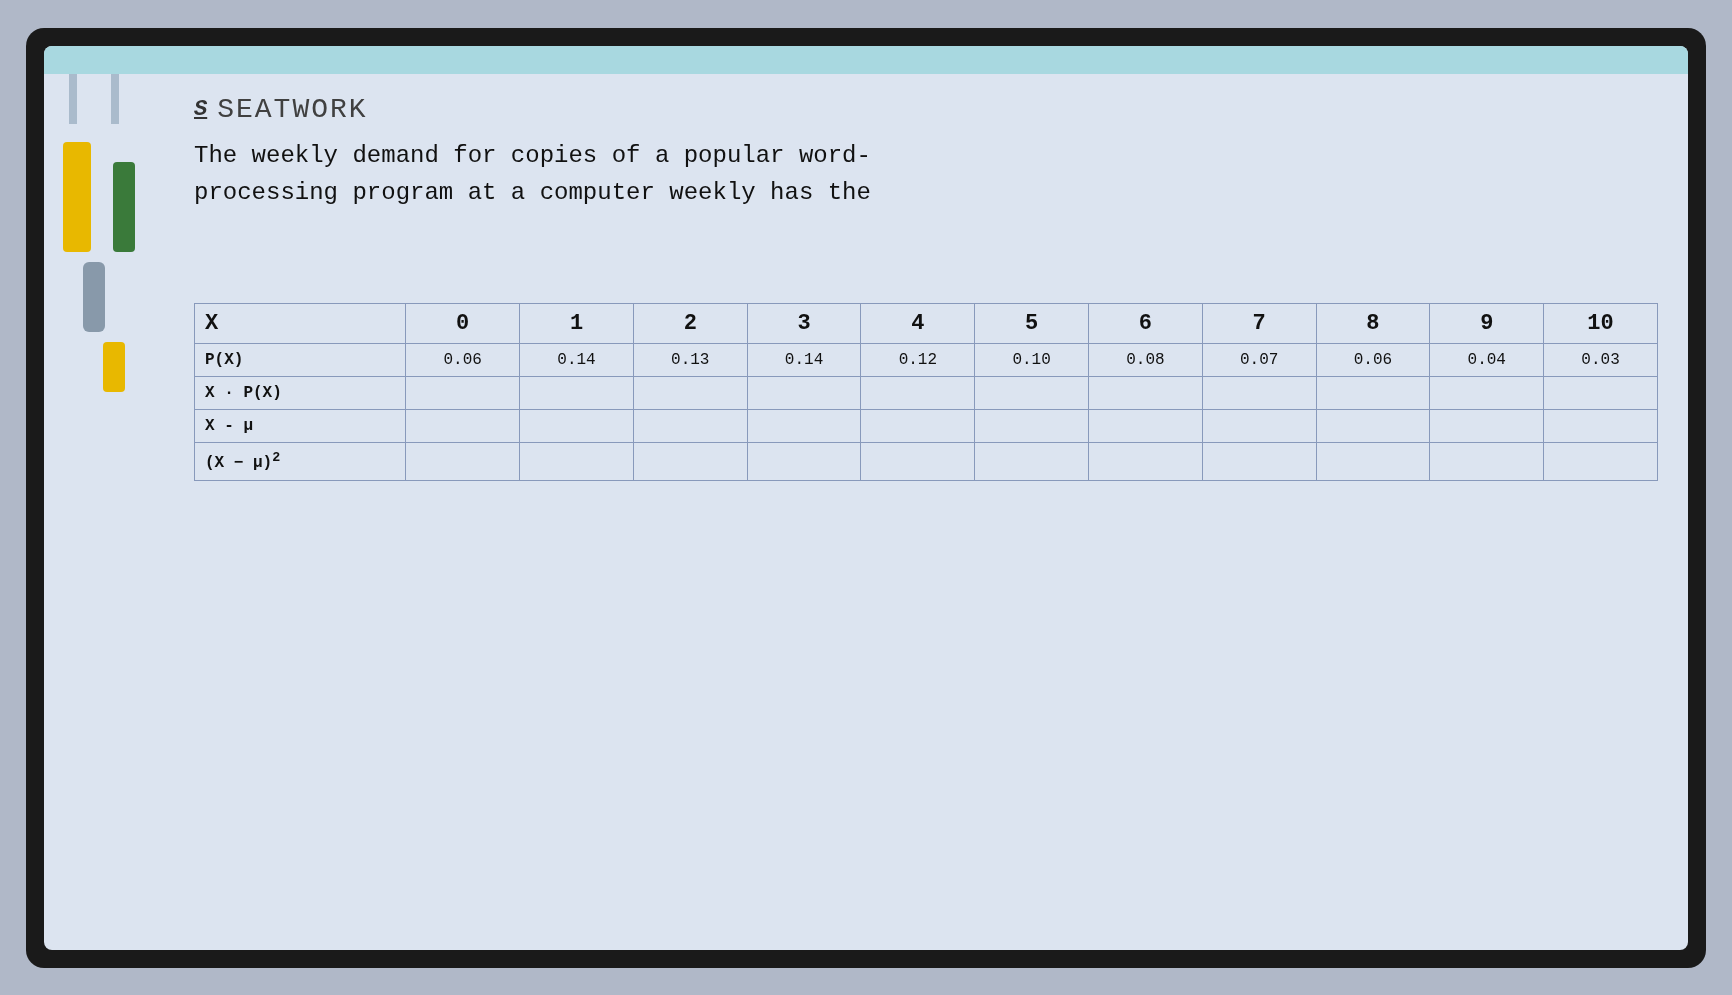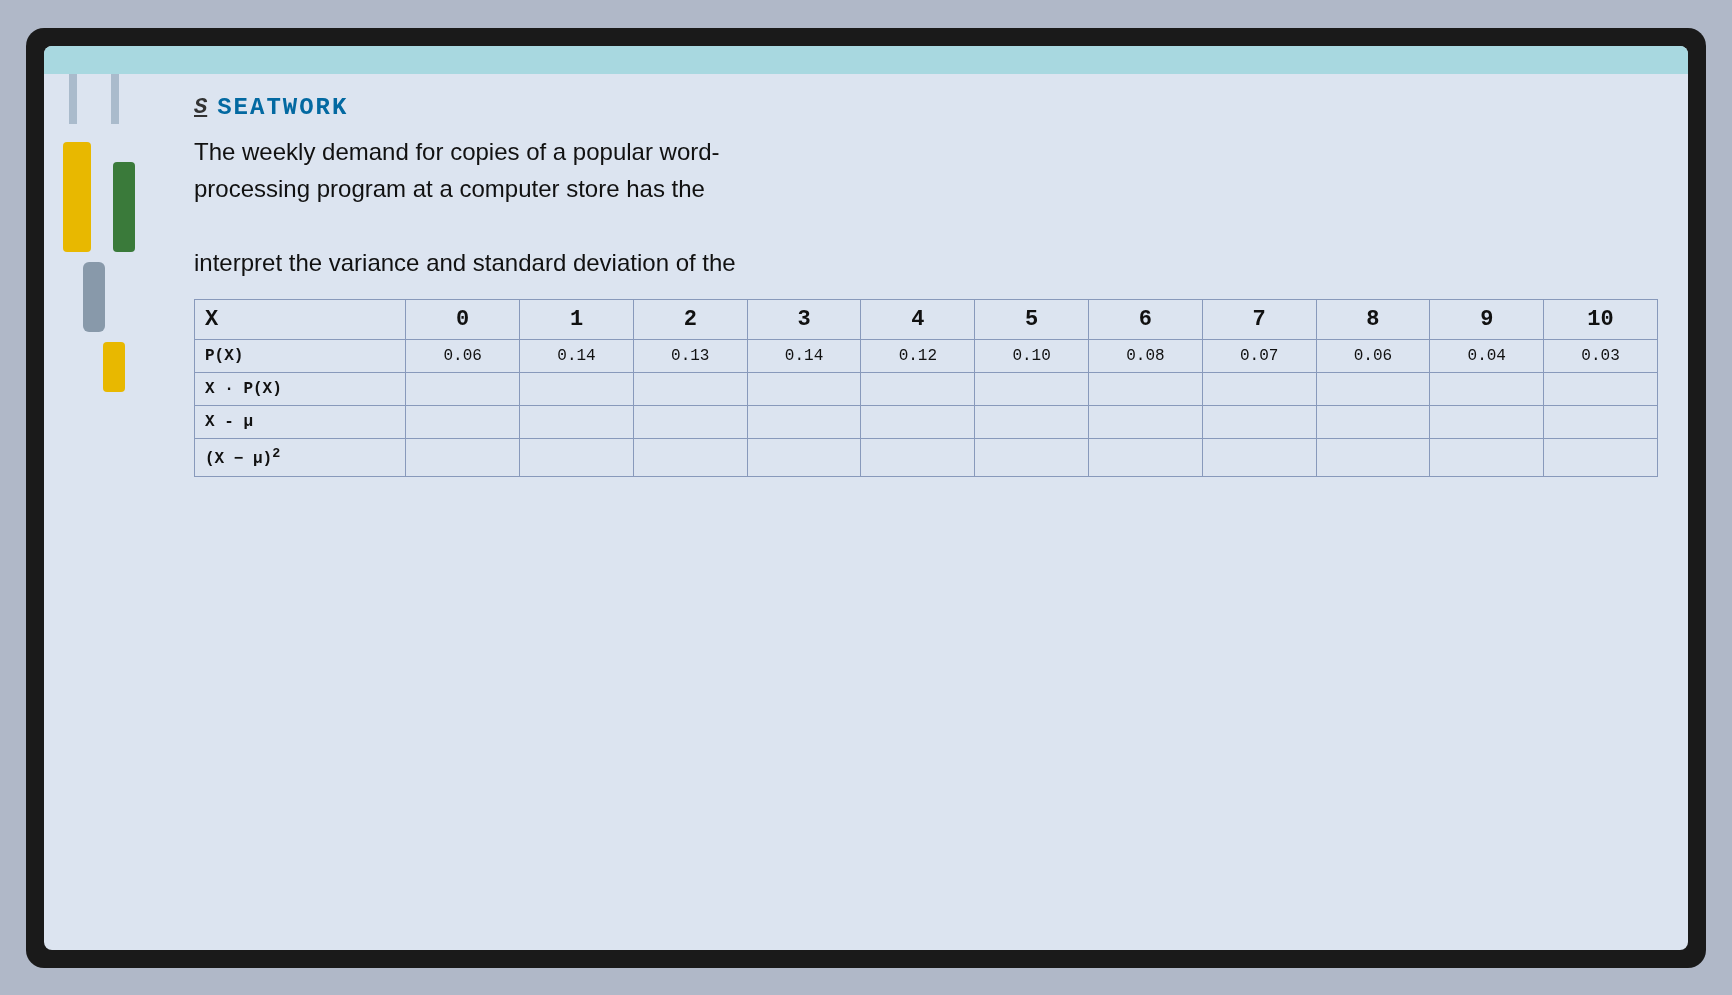--- a/index.html
+++ b/index.html
@@ -109,31 +109,31 @@
 
     .title-s {
       font-size: 22px;
       font-weight: bold;
       color: #333;
       font-style: italic;
       text-decoration: underline;
     }
 
     .title-text {
-      font-size: 24px;
-      font-weight: bold;
+      font-size: 28px;
+      font-weight: normal;
       letter-spacing: 2px;
-      color: #0369a1;
+      color: #404040;
     }
 
     .description-text {
       font-size: 24px;
       line-height: 1.55;
       color: #111;
-      font-family: Liberation Sans, sans-serif;
+      font-family: Liberation Mono, monospace;
       font-weight: 500;
       margin-bottom: 18px;
     }
 
     
     .prob-table {
       width: 100%;
       border-collapse: collapse;
       font-family: 'Courier New', Courier, monospace;
     }
@@ -190,23 +190,23 @@
 
       <div class="main-content">
 
         <div class="title-row">
           <span class="title-s">S</span>
           <span class="title-text">SEATWORK</span>
         </div>
 
         <div class="description-text">
           <span>The weekly demand for copies of a popular word-</span><br>
-          <span>processing program at a computer store has the</span><br>
+          <span>processing program at a computer weekly has the</span><br>
           <br>
-          <span>interpret the variance and standard deviation of the</span><br>
+          <br>
         </div>
 
         <table class="prob-table">
           <thead>
             <tr>
               <th class="row-header">X</th>
               <th>0</th>
               <th>1</th>
               <th>2</th>
               <th>3</th>

